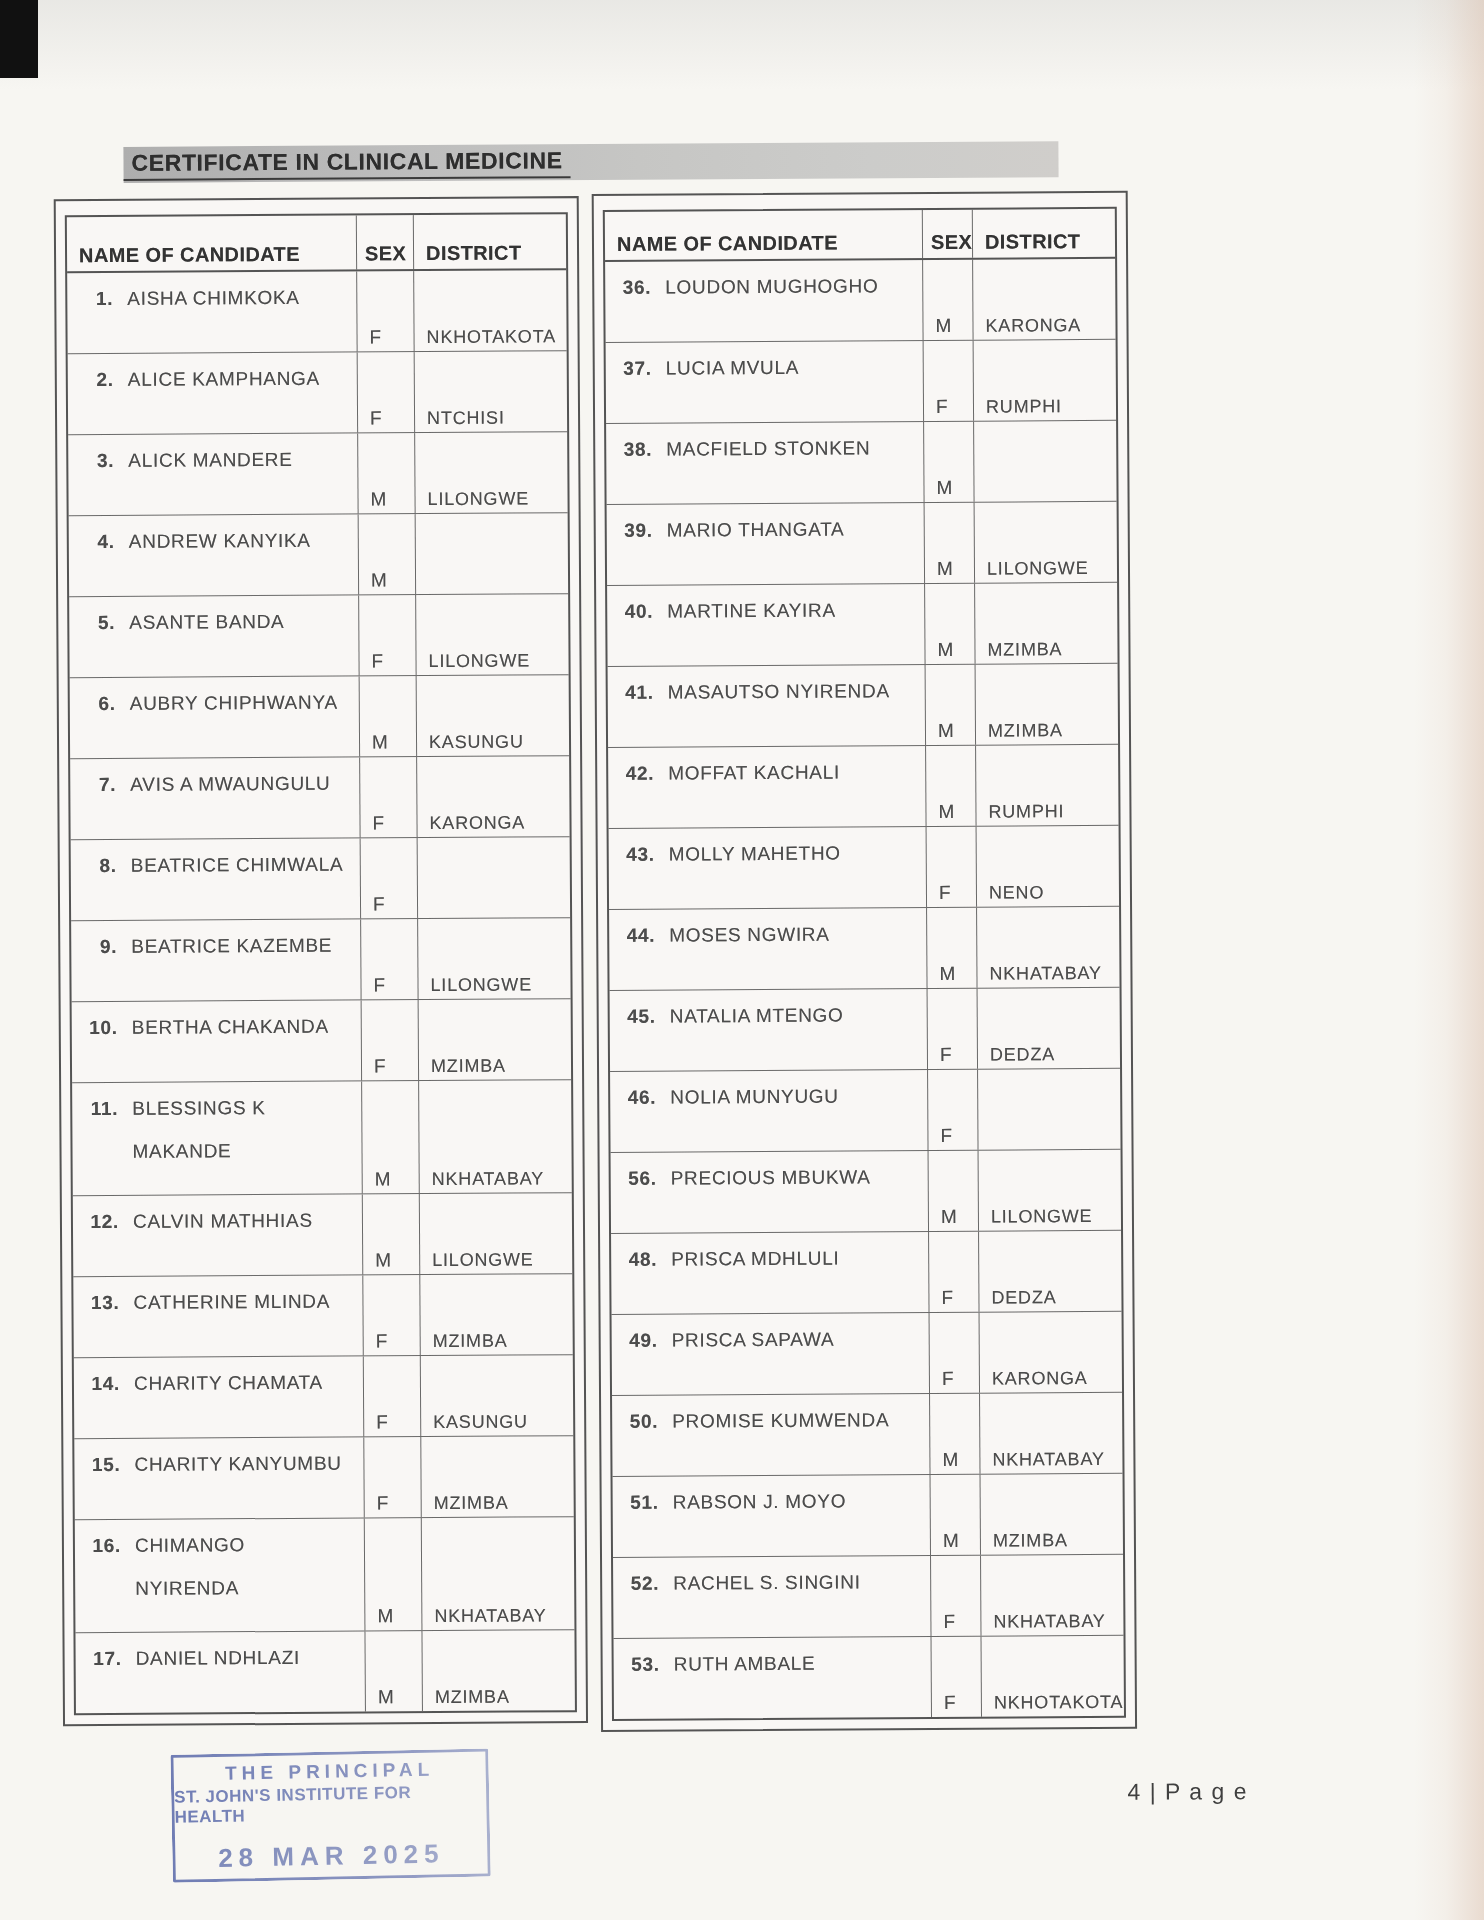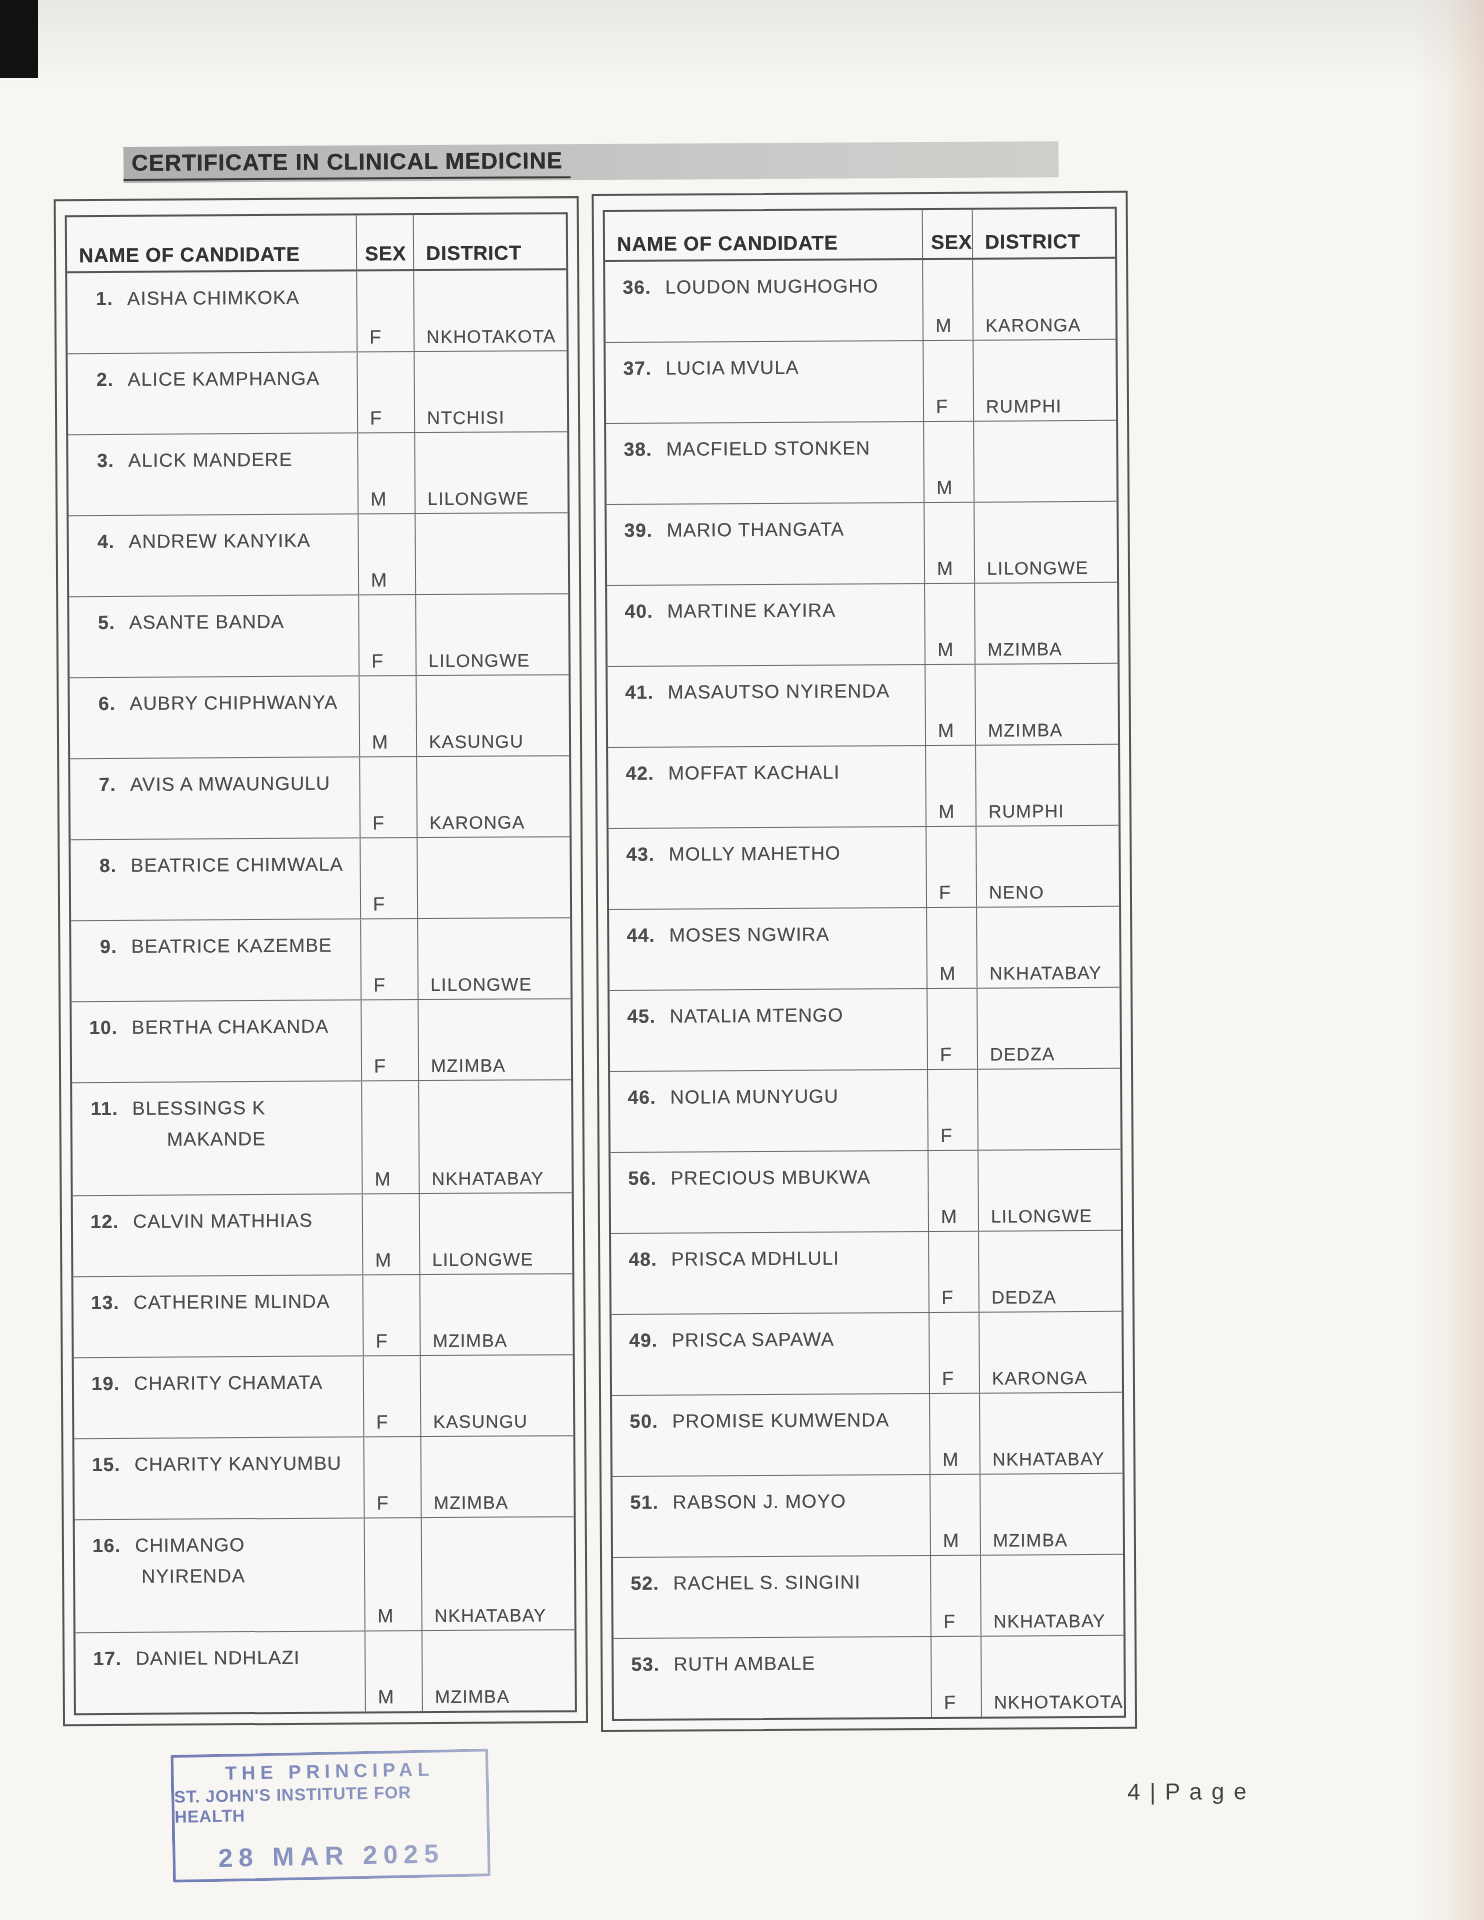--- a/index.html
+++ b/index.html
@@ -47,21 +47,21 @@
   .hrow .cell{display:flex;align-items:flex-end;padding-bottom:4px;font-weight:bold;color:#333;
     font-size:20px;letter-spacing:0.4px;text-shadow:0 0 0.5px rgba(50,50,50,.6);}
   .hrow .c-name{padding-left:12px;}
   .hrow .c-sex{padding-left:8px;}
   .hrow .c-dist{padding-left:12px;}
 
   .row .c-name{display:flex;align-items:flex-start;padding-top:15px;
     font-size:19px;letter-spacing:0.7px;color:#4c4c4c;text-shadow:0 0 0.5px rgba(80,80,80,.55);}
   .num{width:46px;text-align:right;margin-right:14px;flex:none;font-weight:600;}
   .nm{display:flex;flex-direction:column;}
-  .line2{margin-top:9px;text-align:right;}
+  .line2{margin-top:21px;}
   .line2:empty{display:none;}
   .row .c-sex{display:flex;align-items:flex-end;padding:0 0 3px 12px;
     font-size:19px;color:#4c4c4c;text-shadow:0 0 0.5px rgba(80,80,80,.55);}
   .row .c-dist{display:flex;align-items:flex-end;padding:0 0 3px 12px;
     font-size:18px;letter-spacing:0.8px;color:#4c4c4c;text-shadow:0 0 0.5px rgba(80,80,80,.55);}
 
   .tbl-left{--w-name:290px;--w-sex:57px;--w-dist:152px;--row-h:80px;--row-h-tall:112px;--head-h:54px;}
   .tbl-right{--w-name:318px;--w-sex:50px;--w-dist:142px;--row-h:80px;--row-h-tall:112px;--head-h:48px;}
 
   
@@ -250,21 +250,21 @@
                 <span class="line1">CATHERINE MLINDA</span>
 
               </span>
             </div>
             <div class="cell c-sex">F</div>
             <div class="cell c-dist">MZIMBA</div>
           </div>
 
           <div class="row">
             <div class="cell c-name">
-              <span class="num">19.</span>
+              <span class="num">14.</span>
               <span class="nm">
                 <span class="line1">CHARITY CHAMATA</span>
 
               </span>
             </div>
             <div class="cell c-sex">F</div>
             <div class="cell c-dist">KASUNGU</div>
           </div>
 
           <div class="row">

